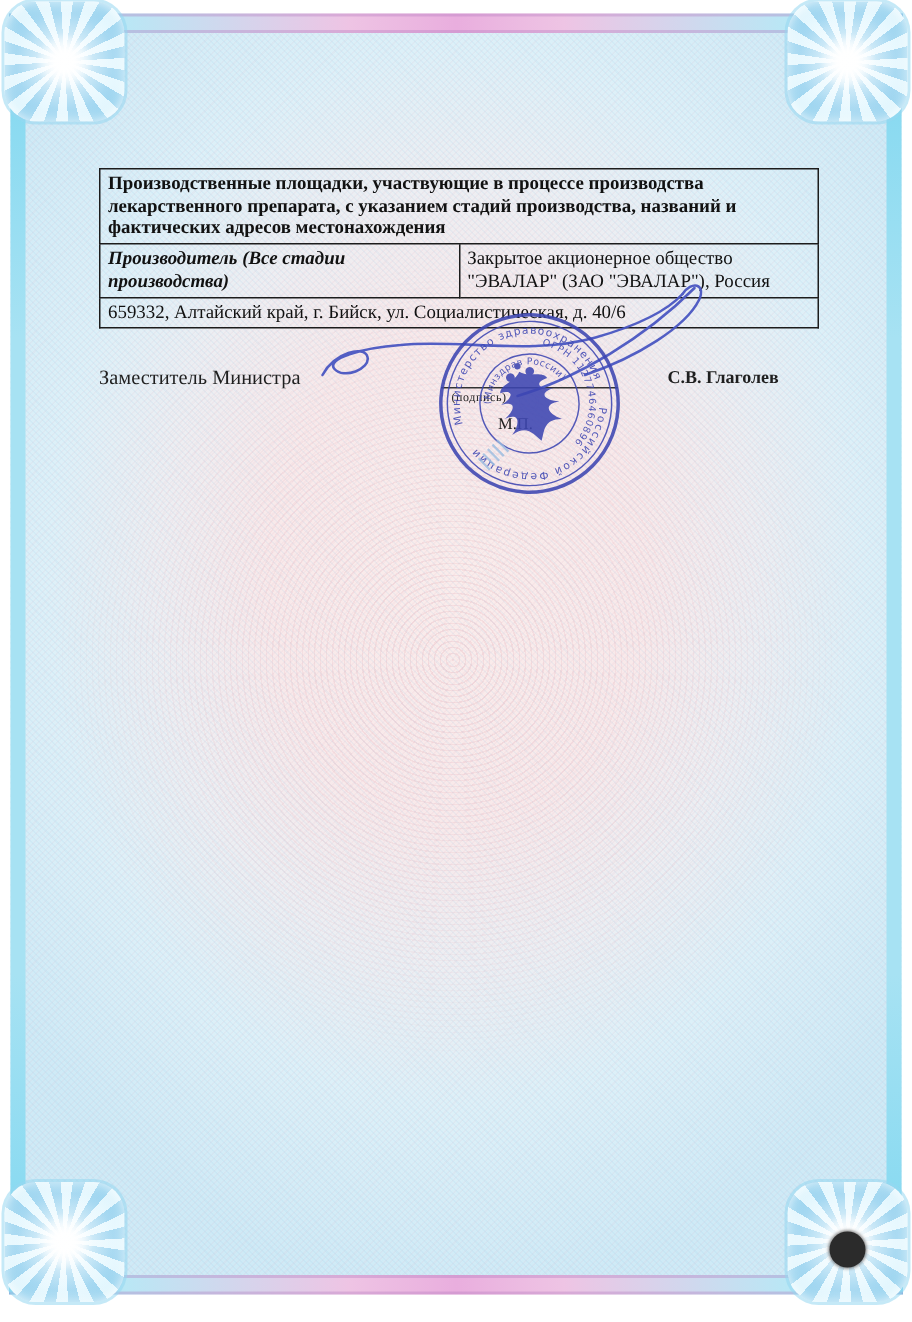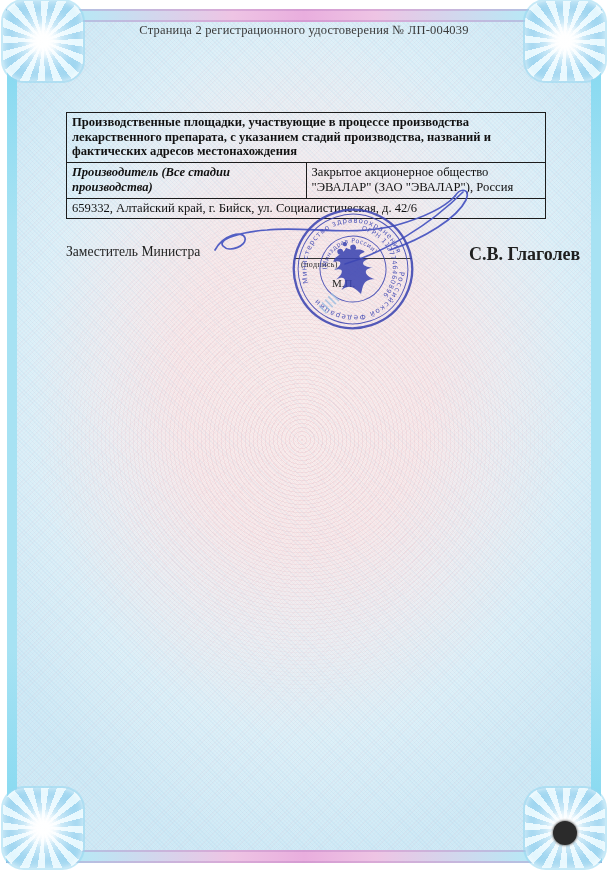--- a/index.html
+++ b/index.html
@@ -70,21 +70,21 @@
   }
   table.sites td{
     border:1.4px solid #1c1c1c;vertical-align:top;
     padding:2px 6px 3px 5px;font-size:12.6px;line-height:1.17;color:#111;
   }
   td.th{font-weight:bold;}
   td.producer-label{font-style:italic;font-weight:600;width:56.5%;}
   td.producer-value{font-size:12.3px;}
   
   .official-title{position:absolute;left:66px;top:244px;font-size:13.6px;font-weight:normal;}
-  .official-name{position:absolute;left:469px;top:244px;font-size:18px;font-weight:bold;}
+  .official-name{position:absolute;left:445px;top:244px;font-size:12px;font-weight:bold;}
   .sig-line{position:absolute;left:294px;top:258px;width:118px;border-top:1.3px solid #333;}
   .sig-caption{position:absolute;left:301px;top:260px;font-size:8px;color:#222;letter-spacing:.4px;}
   .seal-caption{position:absolute;left:332px;top:277px;font-size:11px;color:#222;}
   
   .stamp-svg{position:absolute;left:290px;top:206px;}
   .sig-svg{position:absolute;left:205px;top:180px;}
   .stamp-text{font-family:"DejaVu Sans",sans-serif;fill:#3d46b2;}
   
   .hole{
     position:absolute;left:553px;top:821px;width:24px;height:24px;border-radius:50%;
@@ -103,33 +103,32 @@
 
   <div class="band-h band-top"></div>
   <div class="band-h band-bottom"></div>
   <div class="band-v band-left"></div>
   <div class="band-v band-right"></div>
   <div class="rosette ros-tl"></div>
   <div class="rosette ros-tr"></div>
   <div class="rosette ros-bl"></div>
   <div class="rosette ros-br"></div>
 
-  <div class="page-header">Страница 2 регистрационного удостоверения № ЛП-004039</div>
 
   <table class="sites">
     <tbody>
       <tr>
         <td class="th" colspan="2">Производственные площадки, участвующие в процессе производства лекарственного препарата, с указанием стадий производства, названий и фактических адресов местонахождения</td>
       </tr>
       <tr>
         <td class="producer-label">Производитель (Все стадии производства)</td>
         <td class="producer-value">Закрытое акционерное общество "ЭВАЛАР" (ЗАО "ЭВАЛАР"), Россия</td>
       </tr>
       <tr>
-        <td colspan="2">659332, Алтайский край, г. Бийск, ул. Социалистическая, д. 42/6</td>
+        <td colspan="2">659332, Алтайский край, г. Бийск, ул. Социалистическая, д. 40/6</td>
       </tr>
     </tbody>
   </table>
 
   <div class="official-title">Заместитель Министра</div>
   <div class="official-name">С.В. Глаголев</div>
   <div class="sig-line"></div>
   <div class="sig-caption">(подпись)</div>
   <div class="seal-caption">М.П.</div>
 

